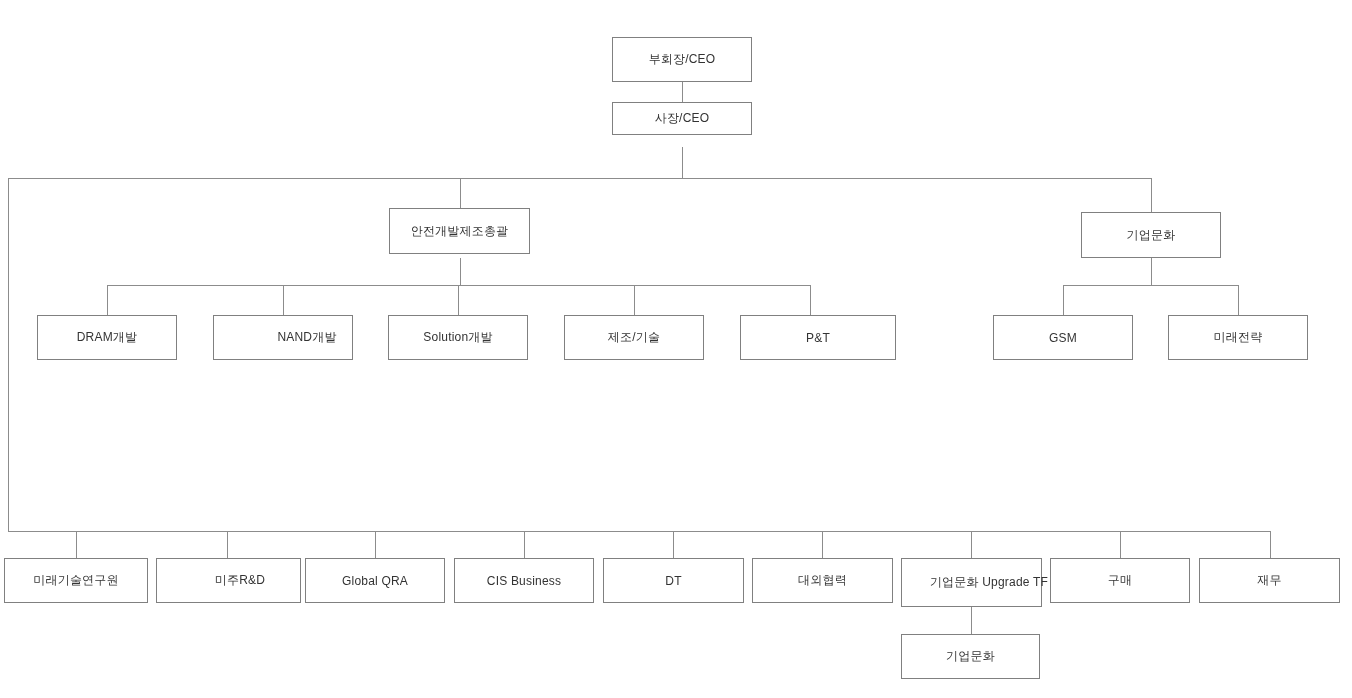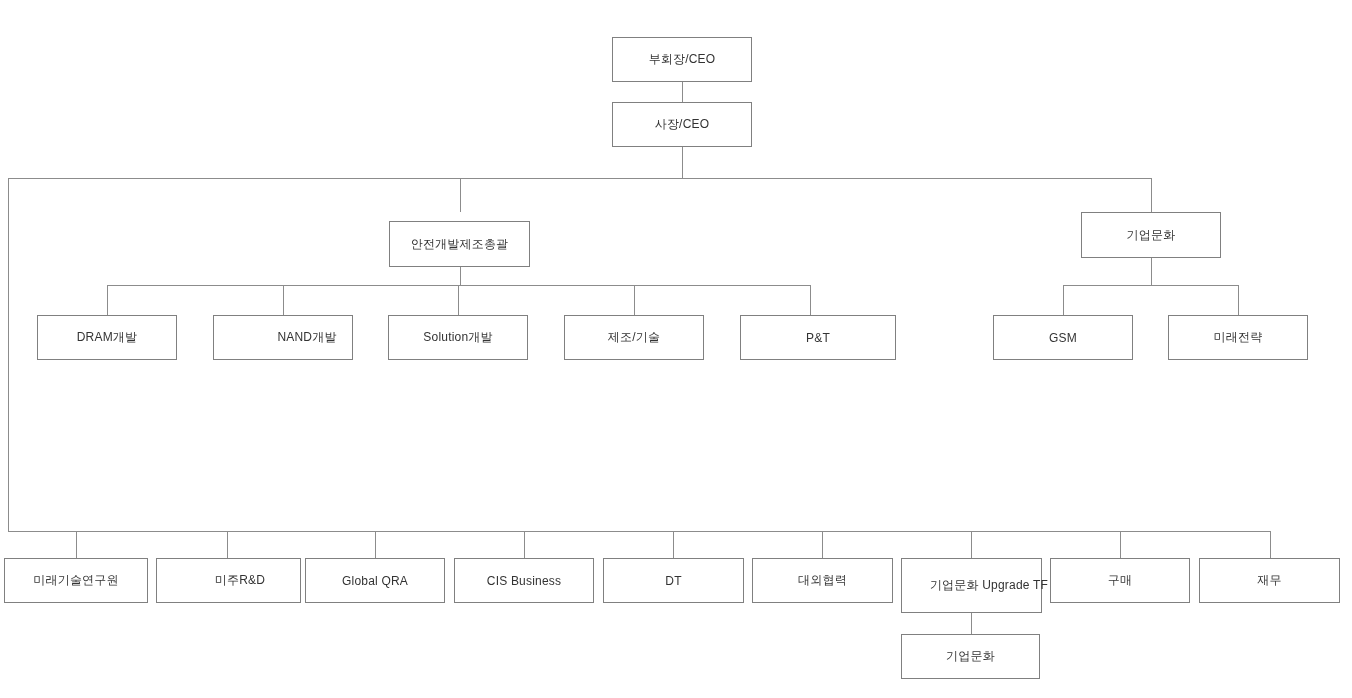--- a/index.html
+++ b/index.html
@@ -82,23 +82,23 @@
     <line x1="822" y1="531" x2="822" y2="558"></line>
     <line x1="971" y1="531" x2="971" y2="558"></line>
     <line x1="1120" y1="531" x2="1120" y2="558"></line>
     <line x1="1270" y1="531" x2="1270" y2="558"></line>
 
     <line x1="971" y1="603" x2="971" y2="634"></line>
   </svg>
 
   <div class="node" style="left:612px; top:37px;  width:140px; height:45px;">부회장/CEO</div>
 
-  <div class="node" style="left:612px; top:102px; width:140px; height:45px;">사장/CEO</div>
+  <div class="node" style="left:612px; top:102px; width:140px; height:33px;">사장/CEO</div>
 
-  <div class="node" style="left:389px; top:221px; width:141px; height:46px;">안전개발제조총괄</div>
+  <div class="node" style="left:389px; top:208px; width:141px; height:46px;">안전개발제조총괄</div>
 
   <div class="node" style="left:1081px; top:212px; width:140px; height:46px;">기업문화</div>
 
   <div class="node" style="left:37px;  top:315px; width:140px; height:45px;">DRAM개발</div>
 
   <div class="node" style="left:213px; top:315px; width:140px; height:45px;padding-left:48px;">NAND개발</div>
 
   <div class="node" style="left:388px; top:315px; width:140px; height:45px;">Solution개발</div>
 
   <div class="node" style="left:564px; top:315px; width:140px; height:45px;">제조/기술</div>
@@ -114,21 +114,21 @@
   <div class="node" style="left:156px; top:558px; width:145px; height:45px;padding-left:23px;">미주R&amp;D</div>
 
   <div class="node" style="left:305px; top:558px; width:140px; height:45px;">Global QRA</div>
 
   <div class="node" style="left:454px; top:558px; width:140px; height:45px;">CIS Business</div>
 
   <div class="node" style="left:603px; top:558px; width:141px; height:45px;">DT</div>
 
   <div class="node" style="left:752px; top:558px; width:141px; height:45px;">대외협력</div>
 
-  <div class="node" style="left:901px; top:558px; width:141px; height:55px;padding-left:35px;">기업문화 Upgrade TF</div>
+  <div class="node" style="left:901px; top:558px; width:141px; height:49px;padding-left:35px;">기업문화 Upgrade TF</div>
 
   <div class="node" style="left:1050px; top:558px; width:140px; height:45px;">구매</div>
 
   <div class="node" style="left:1199px; top:558px; width:141px; height:45px;">재무</div>
 
   <div class="node" style="left:901px; top:634px; width:139px; height:45px;">기업문화</div>
 
 </div>
 
 </body></html>

